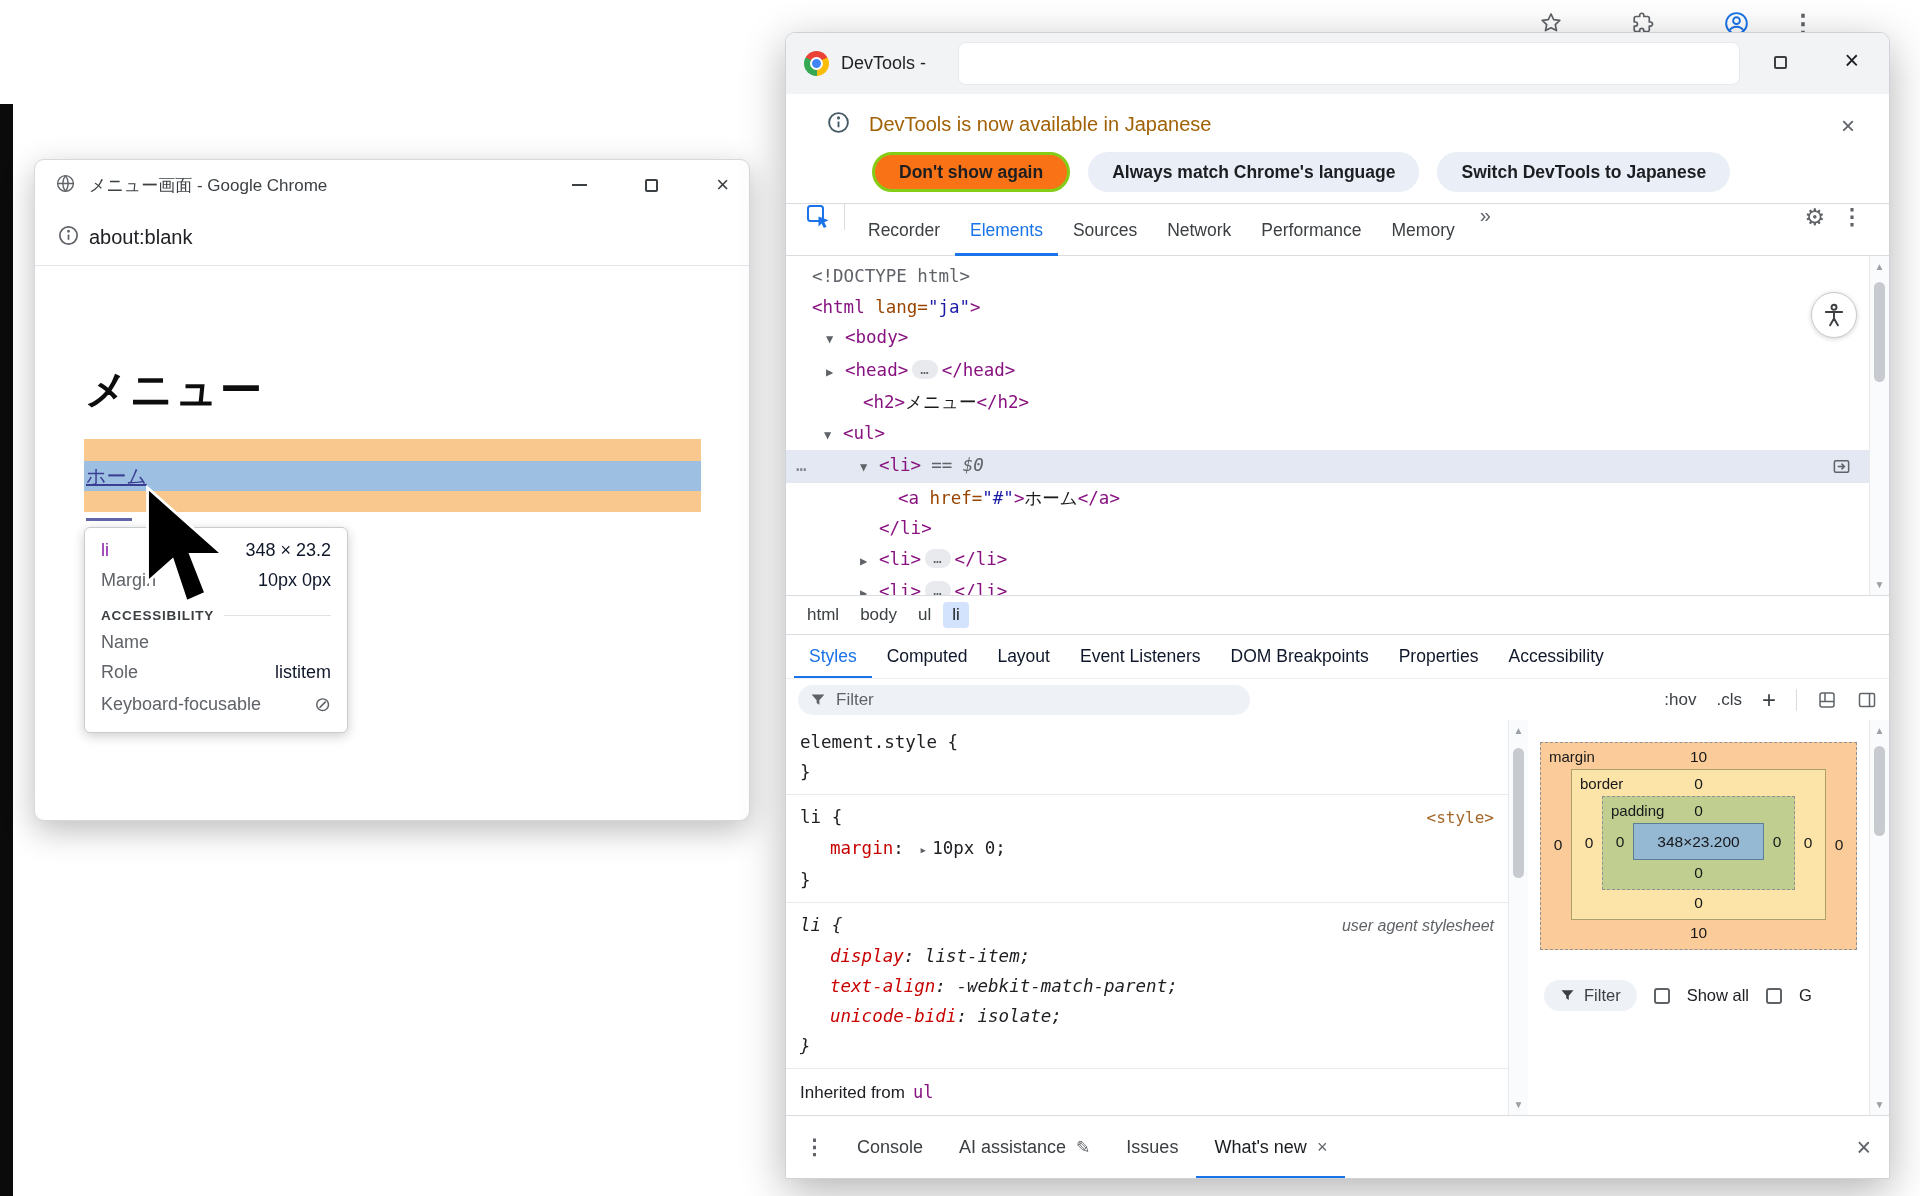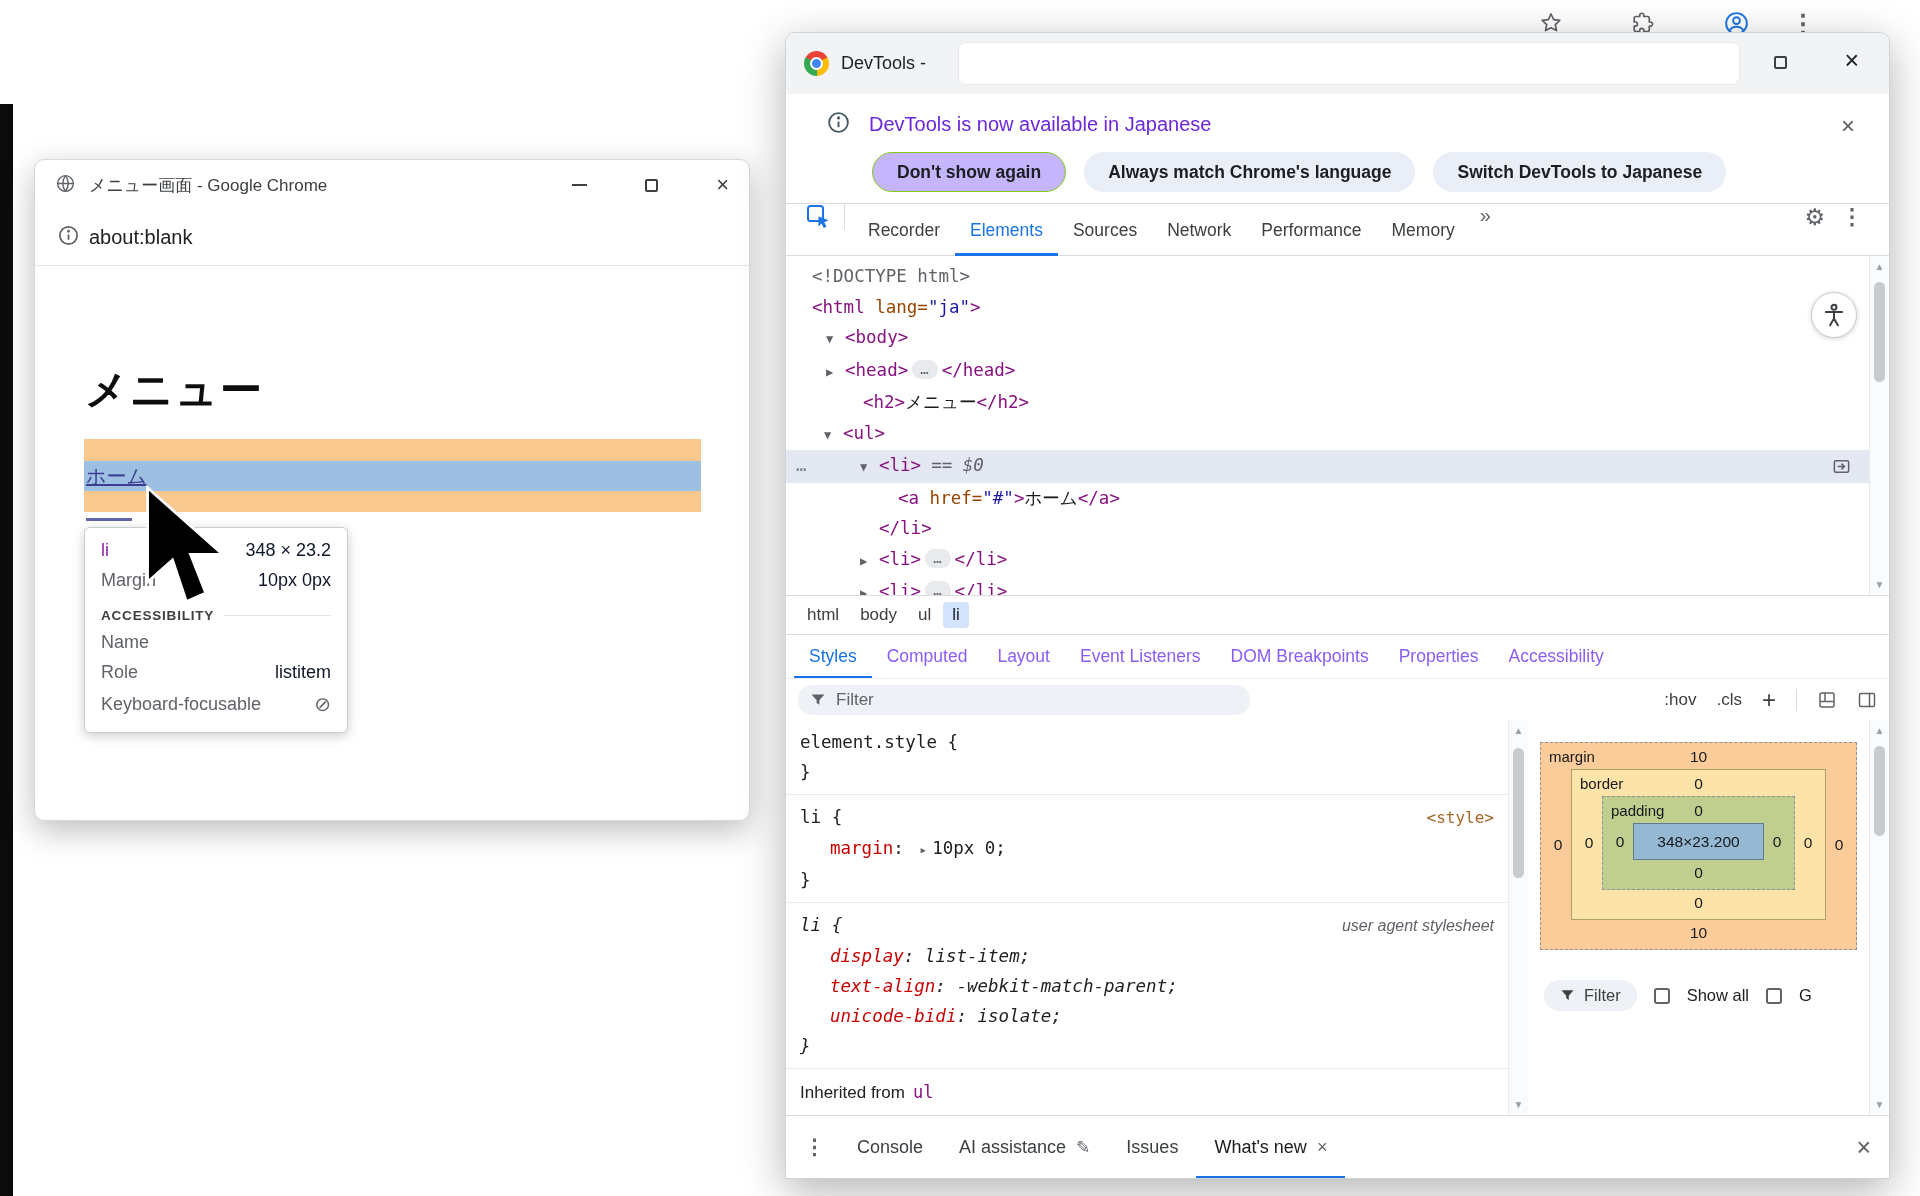--- a/index.html
+++ b/index.html
@@ -48,25 +48,25 @@
   .dt-titlebar{position:relative;height:61px;background:#f1f3f5;display:flex;align-items:center;padding:0 18px;flex:0 0 auto}
   .chrome-logo{width:25px;height:25px;border-radius:50%;background:conic-gradient(from -60deg,#ea4335 0 120deg,#fbbc05 0 240deg,#34a853 0 360deg);position:relative;flex:0 0 auto}
   .chrome-logo::after{content:"";position:absolute;inset:6px;border-radius:50%;background:#4285f4;border:2.5px solid #fff}
   .dt-wintitle{font-size:18px;margin-left:12px;color:#1f2123;white-space:nowrap}
   .dt-titlebox{position:absolute;left:172px;top:9px;width:782px;height:43px;background:#fff;border:1px solid #e7e9ec;border-radius:8px}
   .dt-max{position:absolute;right:102px;top:23px;cursor:pointer}
   .dt-close{position:absolute;right:30px;top:13px;font-size:25px;color:#202124;cursor:pointer}
 
   .dt-banner{position:relative;height:110px;border-bottom:1px solid #dadce0;padding:16px 0 0 40px;flex:0 0 auto}
   .banner-row1{display:flex;align-items:center;gap:18px}
-  .banner-msg{font-size:20px;color:#6d28d9}
+  .banner-msg{font-size:20px;color:#a16207}
   .banner-close{position:absolute;right:34px;top:18px;font-size:24px;color:#5f6368;cursor:pointer}
   .banner-row2{display:flex;align-items:center;gap:18px;margin:13px 0 0 46px}
   .btn{height:40px;display:inline-flex;align-items:center;padding:0 24px;border-radius:20px;font-size:17.5px;font-weight:600;color:#1c1e21;cursor:pointer;white-space:nowrap}
-  .btn.outline{background:#c4b5fd;border:1px solid #84cc16}
+  .btn.outline{background:#f97316;border:3px solid #84cc16}
   .btn.tonal{background:#e9eef7}
 
   .dt-toolbar{display:flex;height:52px;border-bottom:1px solid #dadce0;padding:0 14px;flex:0 0 auto}
   .inspect-icon{width:26px;height:26px;margin:0 12px 0 6px;color:var(--accent,#1a73e8);flex:0 0 auto;cursor:pointer}
   .tool-sep{width:1px;height:26px;background:#dadce0;margin-right:8px}
   .dt-tab{padding:0 15px;font-size:17.5px;color:#3c4043;height:52px;display:flex;align-items:center;white-space:nowrap;cursor:pointer}
   .dt-tab.active{color:var(--accent,#1a73e8);box-shadow:inset 0 -3px 0 var(--accent,#1a73e8)}
   .dt-more{font-size:20px;color:#5f6368;padding:0 10px;cursor:pointer}
   .flex-spacer{flex:1}
   .tb-gear{font-size:23px;color:#5f6368;padding:0 12px;cursor:pointer}
@@ -94,21 +94,21 @@
   .sb-thumb{position:absolute;left:4px;width:11px;border-radius:6px;background:#c7cace;cursor:pointer}
   .el-thumb{top:26px;height:100px}
   .mid-thumb{top:28px;height:130px}
   .right-thumb{top:26px;height:90px}
 
   .dt-crumbs{display:flex;align-items:center;height:39px;border-top:1px solid #dadce0;padding:0 12px;gap:3px;flex:0 0 auto}
   .crumb{padding:3px 9px;font-size:17px;color:#3c4043;cursor:pointer;white-space:nowrap}
   .crumb.current{background:#d3e3fd;border-radius:4px;color:#1a1c1f}
 
   .dt-subtabs{display:flex;align-items:center;height:44px;border-top:1px solid #dadce0;padding:0 8px;flex:0 0 auto}
-  .sub-tab{padding:0 15px;font-size:17.5px;color:#8b5cf6;height:44px;display:flex;align-items:center;white-space:nowrap;cursor:pointer}
+  .sub-tab{padding:0 15px;font-size:17.5px;color:#0f172a;height:44px;display:flex;align-items:center;white-space:nowrap;cursor:pointer}
   .sub-tab.active{color:var(--accent,#1a73e8);box-shadow:inset 0 -3px 0 var(--accent,#1a73e8)}
 
   .dt-filterrow{display:flex;align-items:center;height:42px;padding:0 12px;gap:16px;border-top:1px solid #eceef0;flex:0 0 auto}
   .filter-pill{display:flex;align-items:center;gap:10px;width:452px;height:30px;background:#eef1f5;border-radius:15px;padding:0 12px;color:#5f6368;font-size:17px;cursor:text}
   .filterrow-right{margin-left:auto;display:flex;align-items:center;gap:20px;color:#3c4043;font-size:17px}
   .txt-btn{cursor:pointer}
   .plus{font-size:24px;color:#3c4043;cursor:pointer}
   .vr{width:1px;height:22px;background:#dadce0}
   .mini-icon{width:20px;height:20px;color:#5f6368;cursor:pointer}
 

